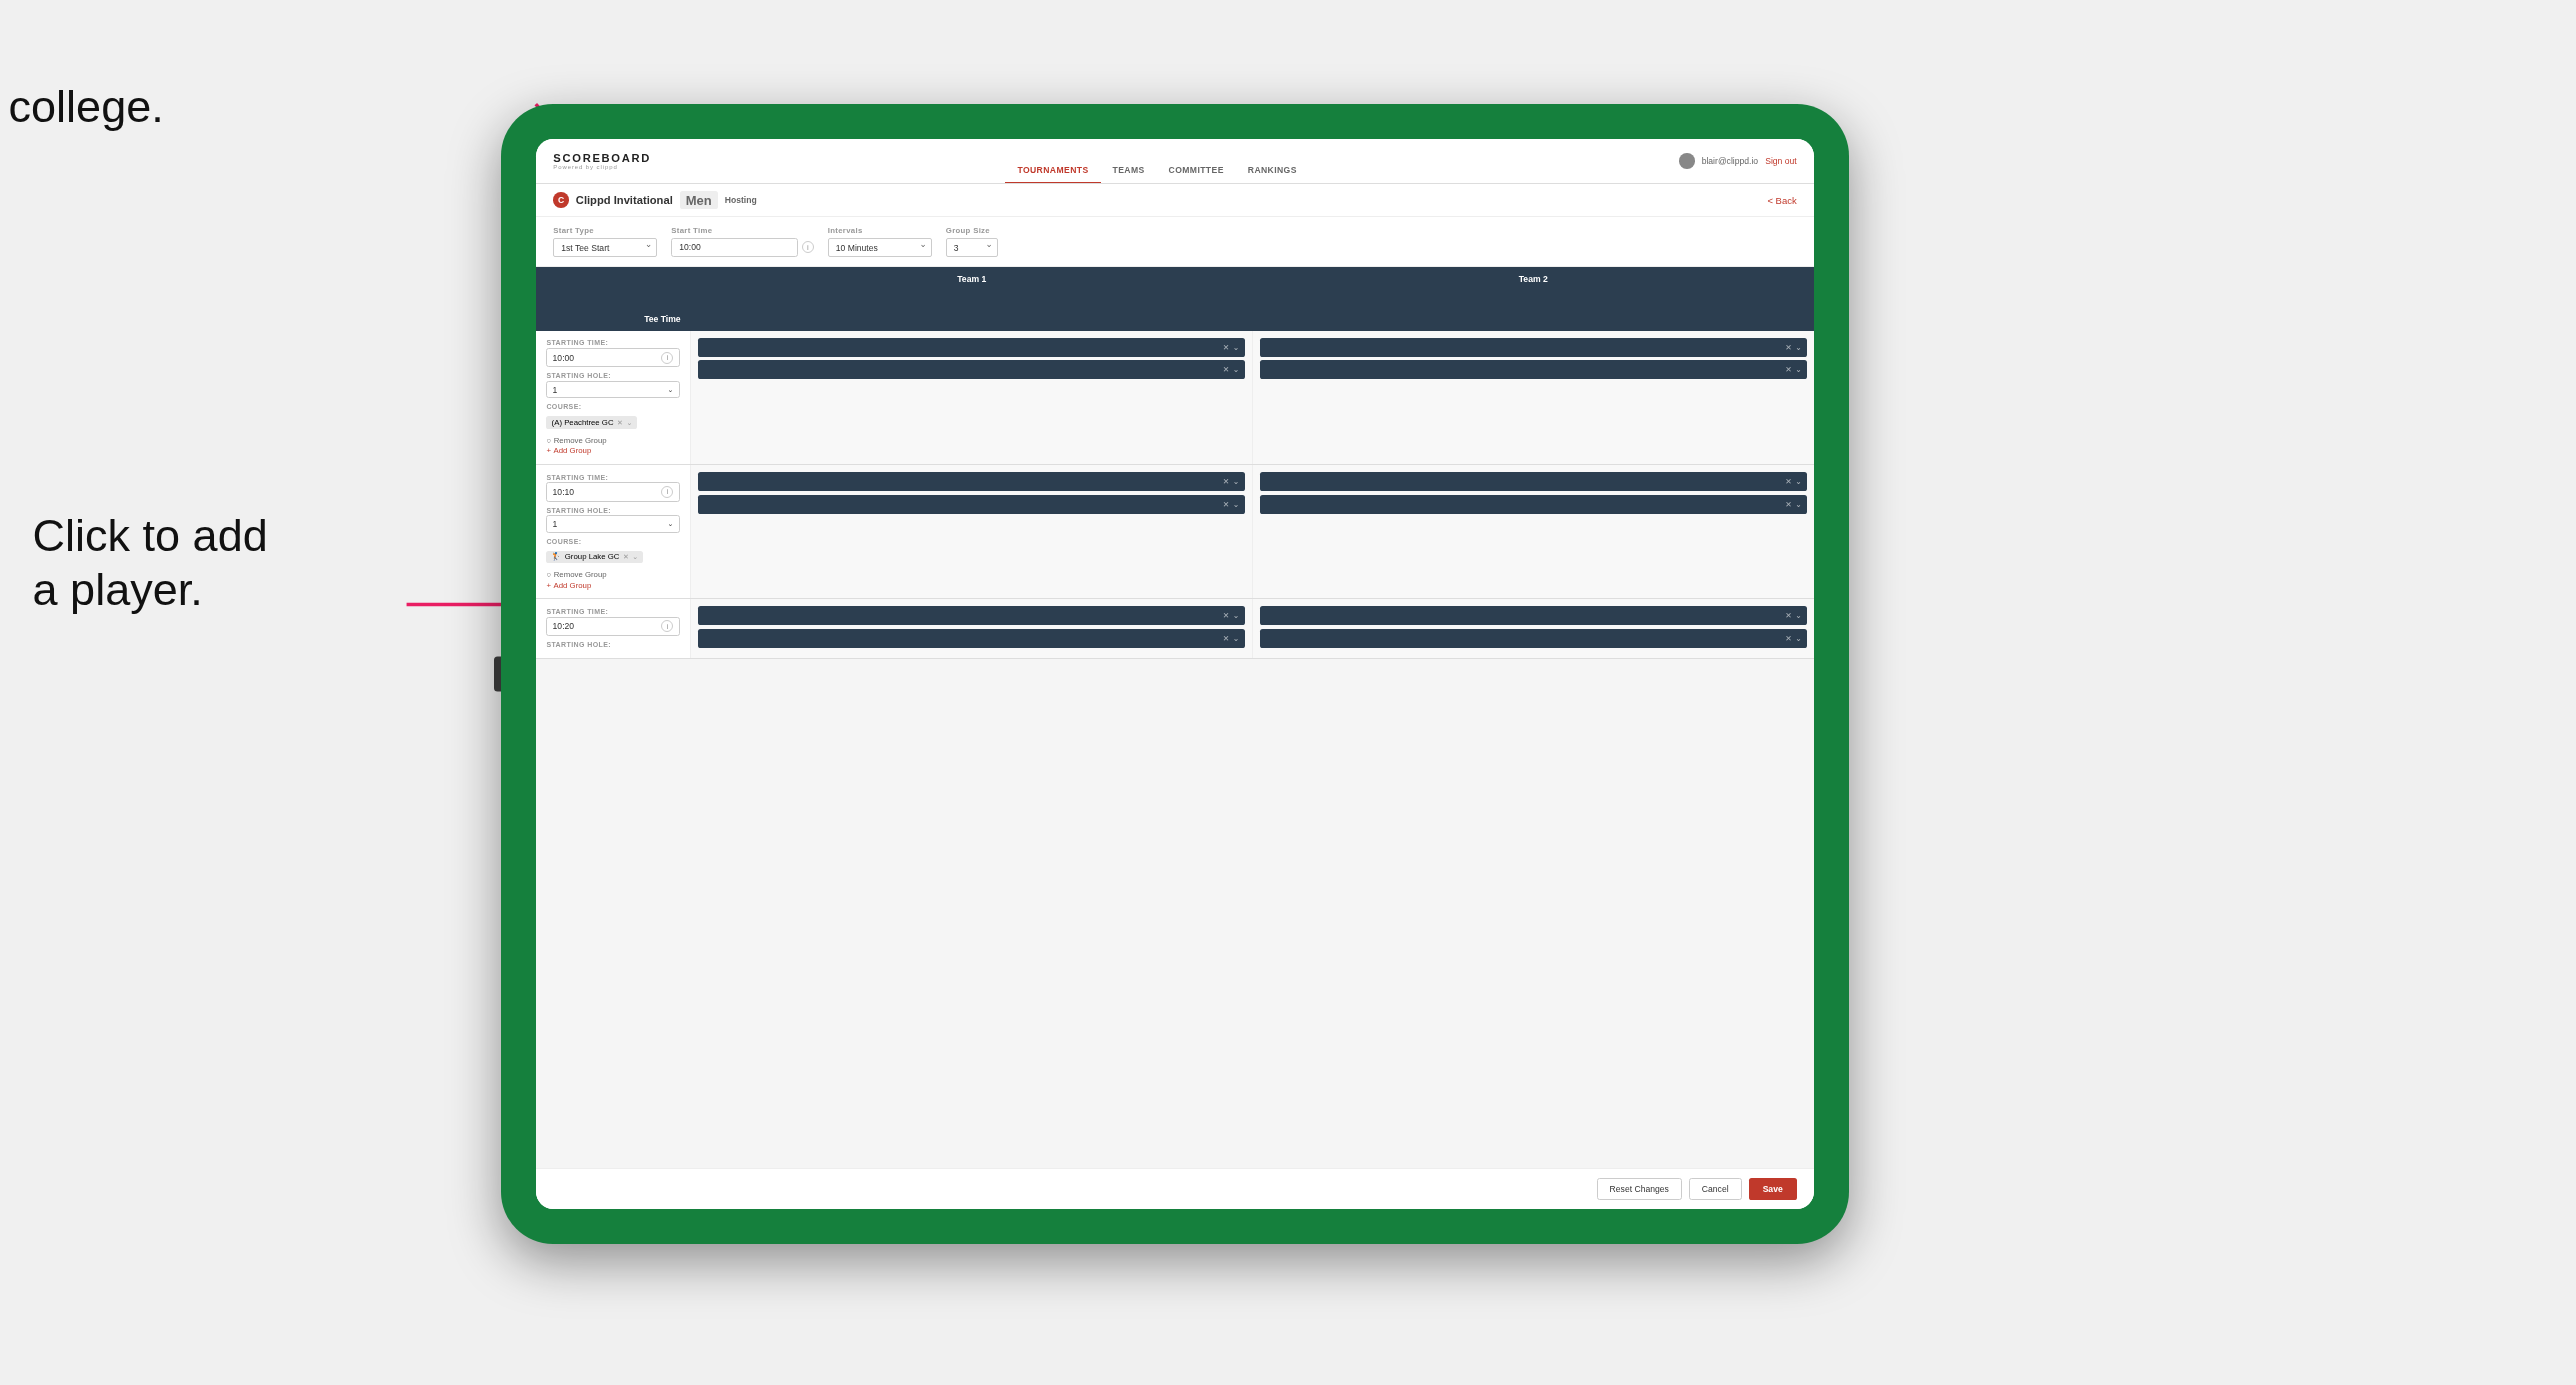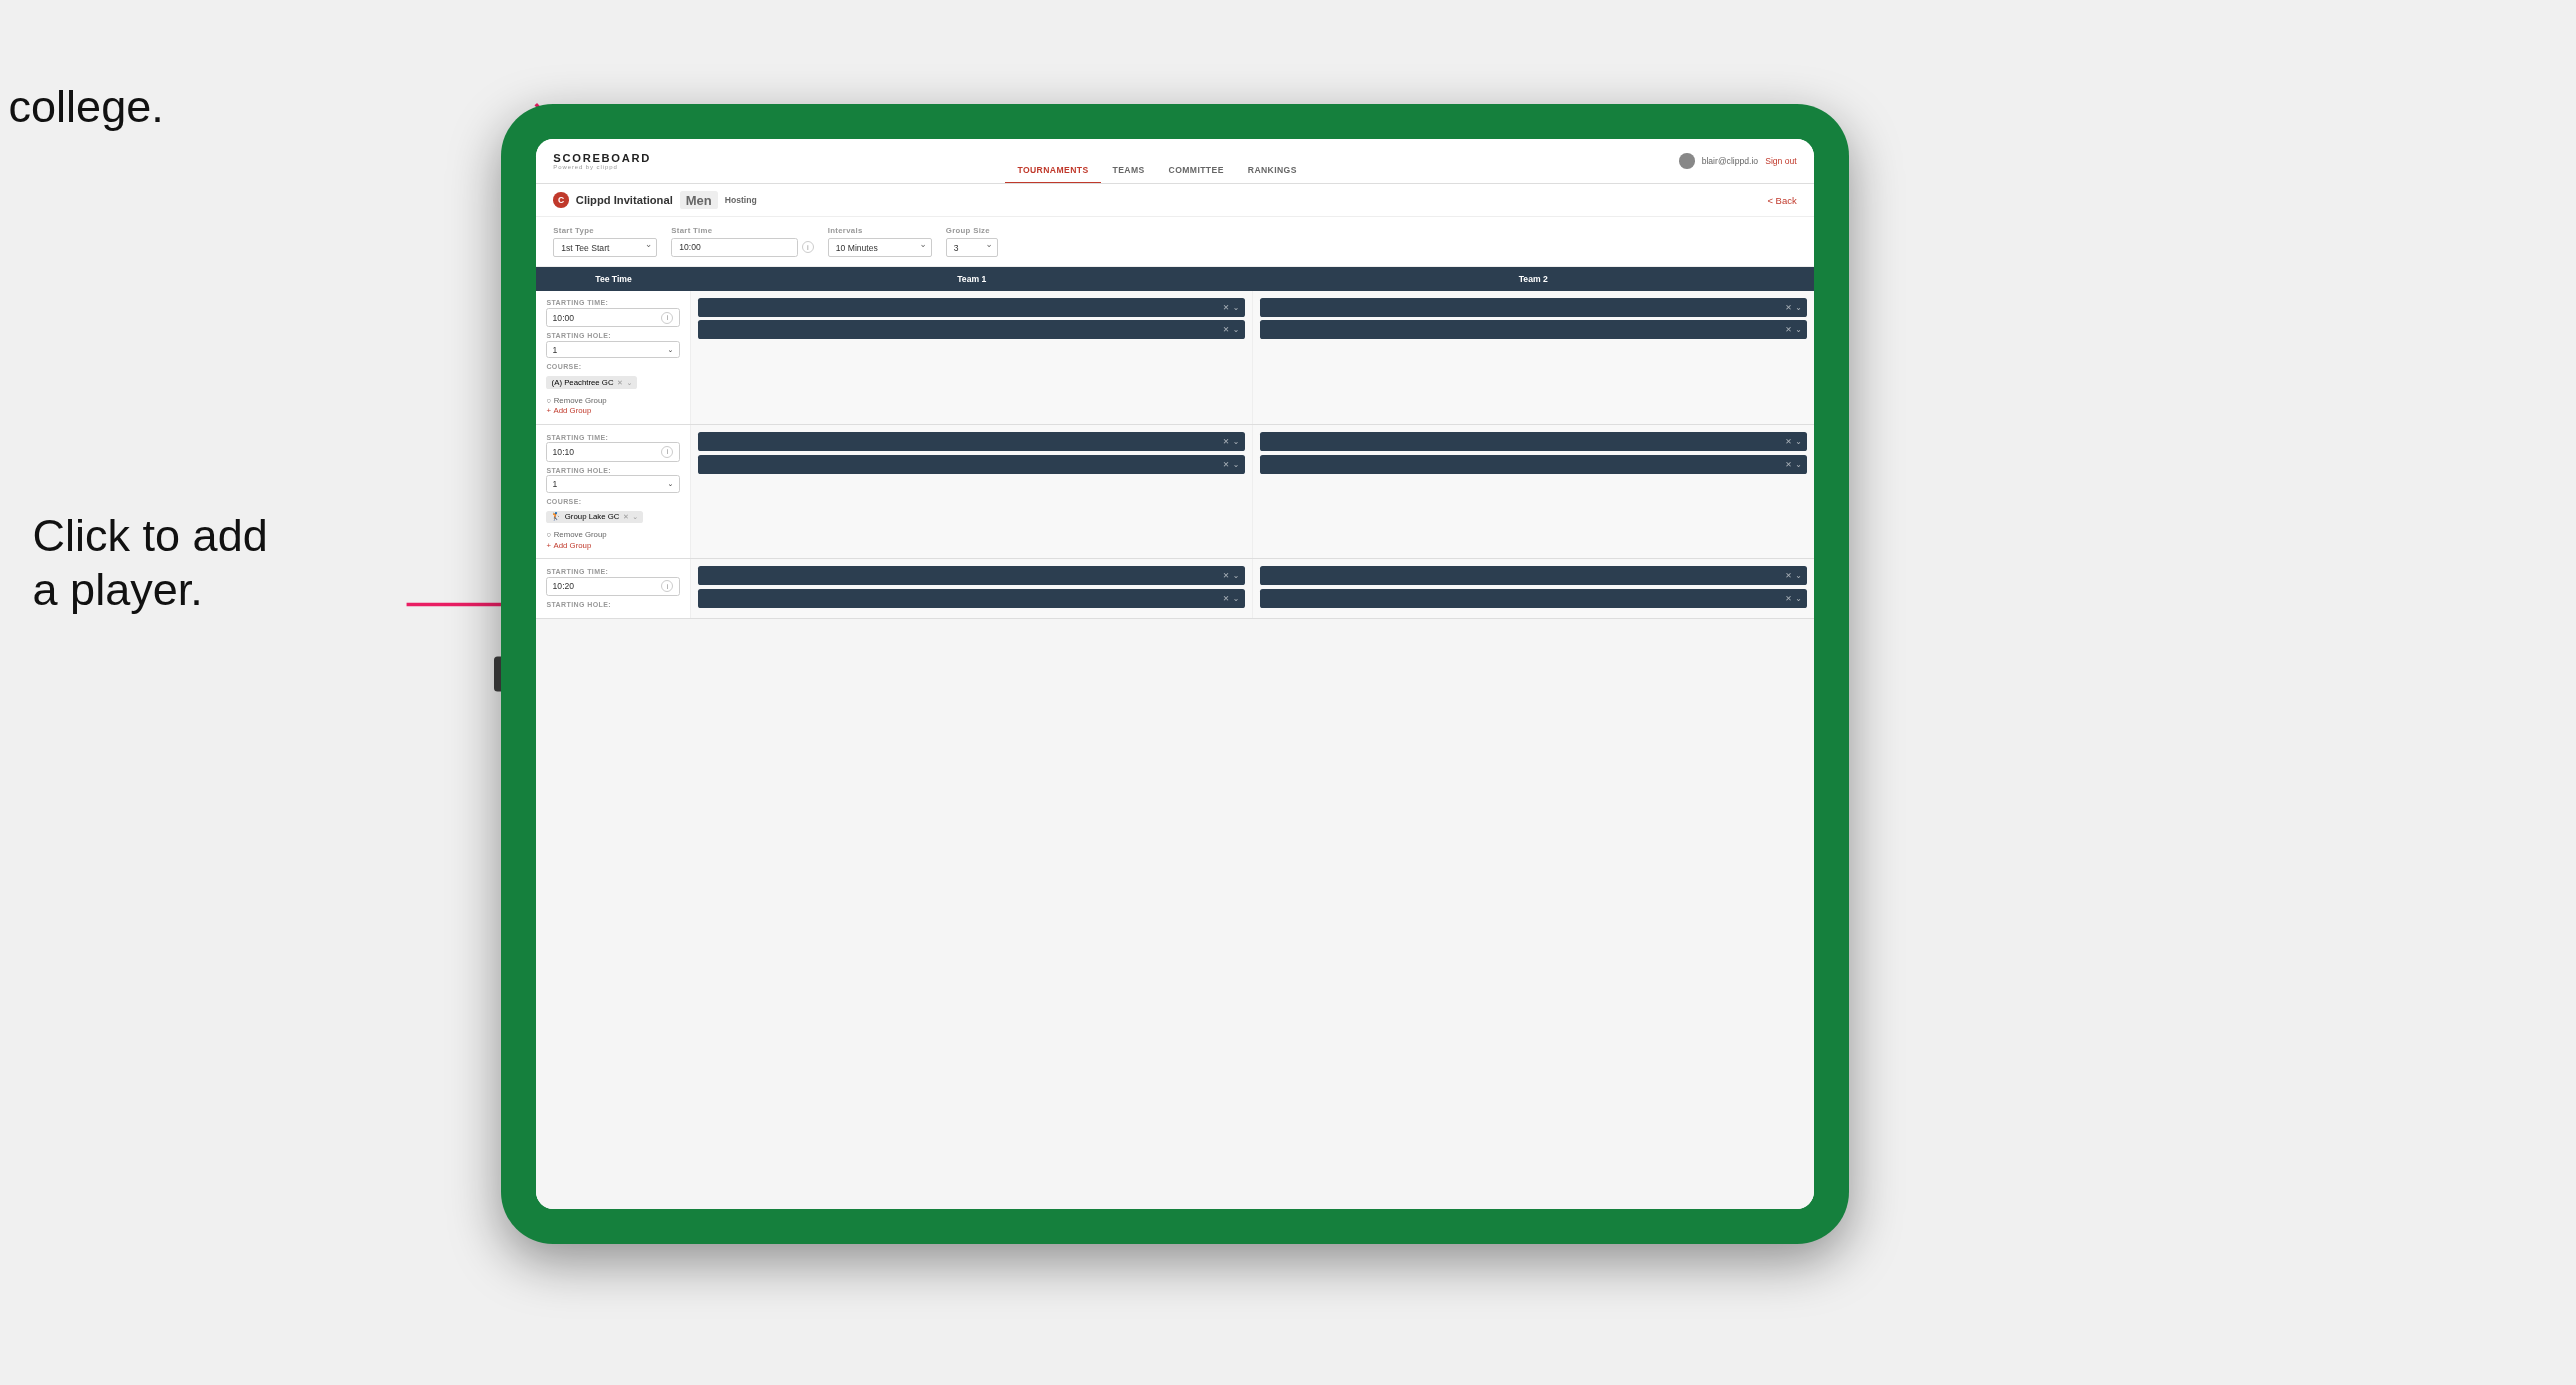--- a/index.html
+++ b/index.html
@@ -269,21 +269,22 @@
       top: 0;
       z-index: 10;
     }
 
     .th-cell {
       padding: 7px 10.4px;
       text-align: center;
     }
 
     .th-cell:first-child {
-      text-align: center;
+      text-align: right;
+      margin-top: 40px;
     }
 
     
     .tee-block {
       display: grid;
       grid-template-columns: 155px 1fr 1fr;
       border-bottom: 0.9px solid #ddd;
       background: #fff;
     }
 
@@ -695,16 +696,21 @@
           </div>
           <div class="player-row">
             <span class="player-row-x">✕</span>
             <span class="player-row-chevron">⌄</span>
           </div>
         </div>
       </div>
 
     </div>
 
+    <div class="footer">
+      <button class="btn-reset">Reset Changes</button>
+      <button class="btn-cancel">Cancel</button>
+      <button class="btn-save">Save</button>
+    </div>
 
   </div>
 </div>
 
 
 </body></html>

